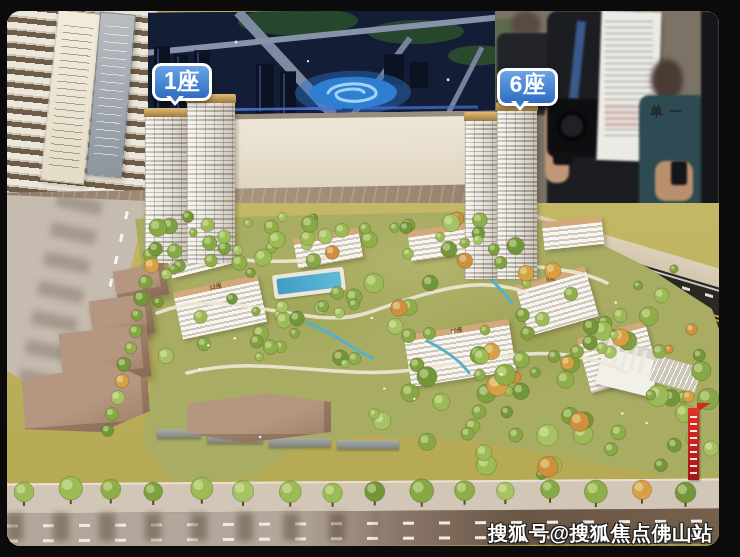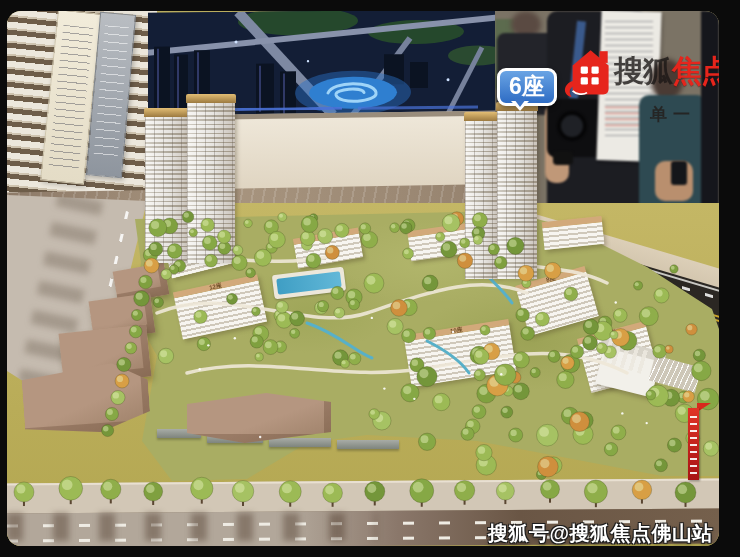--- a/index.html
+++ b/index.html
@@ -131,21 +131,21 @@
   .bubble::after{content:"";position:absolute;left:11px;bottom:-17px;border:9px solid transparent;
     border-top:10px solid #fff;}
   .bubble::before{content:"";position:absolute;left:14px;bottom:-10px;border:6px solid transparent;
     border-top:8px solid #3b74c6;z-index:1;}
 
   
   .wm-top{position:absolute;left:553px;top:28px;width:170px;z-index:50;display:flex;align-items:center;}
   .wm-top .wm-text{font-size:30px;font-weight:900;letter-spacing:-1px;white-space:nowrap;}
   .wm-black{color:rgba(28,24,22,.80);}
   .wm-red{color:#e6251c;text-shadow:0 1px 1px rgba(80,0,0,.4);}
-  .wm-sub{position:absolute;left:643px;top:92px;font-size:17px;font-weight:bold;color:rgba(35,30,28,.85);
+  .wm-sub{position:absolute;left:643px;top:92px;font-size:13px;font-weight:bold;color:rgba(35,30,28,.85);
     letter-spacing:6px;z-index:50;}
   .wm-bottom{position:absolute;right:6px;top:509px;z-index:50;color:#fff;font-size:20px;font-weight:bold;
     letter-spacing:.5px;white-space:nowrap;
     text-shadow:-1px -1px 0 #1d1d1d,1px -1px 0 #1d1d1d,-1px 1px 0 #1d1d1d,1px 1px 0 #1d1d1d,0 2px 4px rgba(0,0,0,.6);margin-left:44px;}
 
   svg{display:block;}
   .treelayer{position:absolute;left:0;top:0;z-index:20;pointer-events:none;}
 </style>
 </head>
 <body>
@@ -1088,37 +1088,24 @@
         <rect x="677.5144385350868" y="488.92273973254487" width="2" height="7" fill="#5a4632"></rect>
         <g>
           <circle cx="678.5144385350868" cy="481.45468420977704" r="10.468055522767827" fill="#74963a" stroke="rgba(50,60,20,.25)" stroke-width="1"></circle>
           <circle cx="675.3740218782565" cy="478.3142675529467" r="4.710624985245523" fill="rgba(235,245,190,.45)"></circle>
         </g>
       </svg>
 
   <div class="banner-flag" style="z-index:26;"></div>
   <div class="banner" style="z-index:26;"></div>
 
-  <div class="bubble" style="left:490px;top:57px;">
+  <div class="bubble" style="left:145px;top:52px;">
+    <span>1座</span>
+  </div>
+  <div class="bubble" style="left:490px;top:57px;font-family:Liberation Mono, monospace;">
     <span>6座</span>
   </div>
 
-  <div class="wm-top">
-    <svg width="64" height="64" viewBox="0 0 60 60">
-      <path d="M14,24 L34,7 L54,24 L54,50 q0,6 -6,6 L20,56 q-6,0 -6,-6 Z" fill="#e6251c"></path>
-      <rect x="44" y="8" width="9" height="13" fill="#e6251c"></rect>
-      <path d="M18,40 C4,42 1,56 13,59 C8,52 12,45 22,46 Z" fill="#e6251c"></path>
-      <g fill="#fff">
-        <rect x="23" y="25" width="8" height="8" rx="1.5"></rect>
-        <rect x="35" y="25" width="8" height="8" rx="1.5"></rect>
-        <rect x="23" y="37" width="8" height="8" rx="1.5"></rect>
-        <rect x="35" y="37" width="8" height="8" rx="1.5"></rect>
-      </g>
-      <path d="M14,52 C18,56 26,57 30,54" fill="none" stroke="#fff" stroke-width="2"></path>
-    </svg>
-    <span class="wm-text wm-black">搜狐</span>
-        <span class="wm-text wm-red">焦点</span>
-  </div>
   <div class="wm-sub">单一</div>
   <div class="wm-bottom">搜狐号@搜狐焦点佛山站</div>
 
  </div>
 </div>
 
 </body></html>

